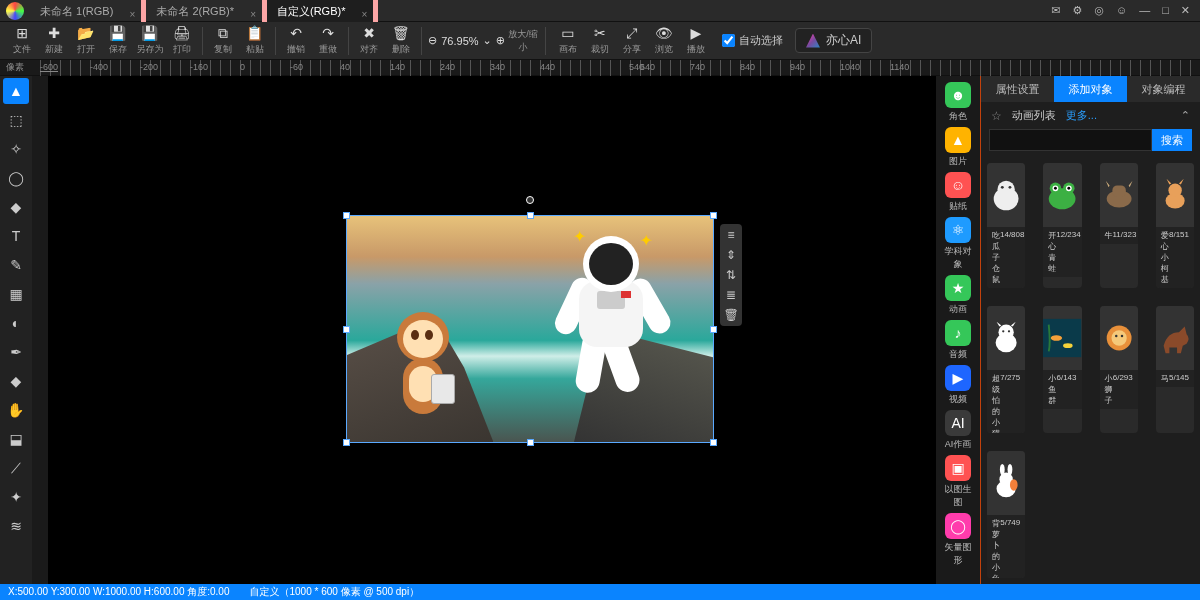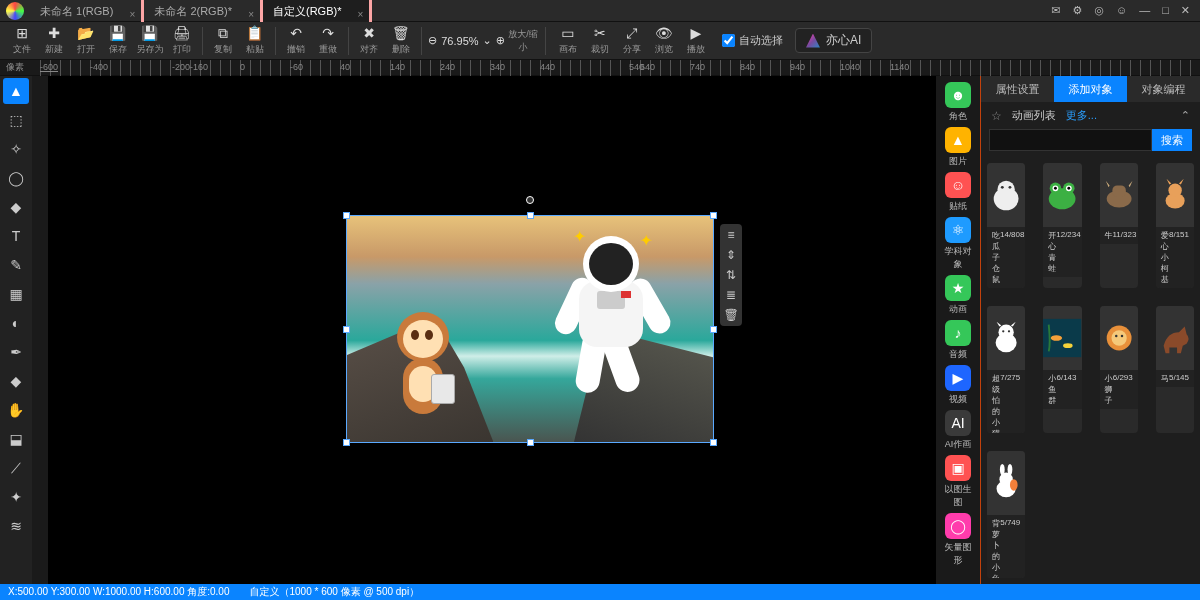--- a/index.html
+++ b/index.html
@@ -1,21 +1,21 @@
 <!DOCTYPE html>
 <html><head>
 <meta charset="utf-8">
 <style>
 * { margin:0; padding:0; box-sizing:border-box; font-family:"Microsoft YaHei",sans-serif; }
 body { background:#1e1e1e; color:#ccc; font-size:11px; width:1200px; height:600px; overflow:hidden; position:relative; }
 
 
 .titlebar { height:22px; background:#2a2a2a; display:flex; align-items:center; border-bottom:1px solid #111; }
 .logo { width:18px; height:18px; margin:0 6px; border-radius:50%; background:conic-gradient(#f44,#4f4,#44f,#ff4,#f44); }
-.tab { height:22px; padding:0 28px 0 10px; line-height:22px; border-right:3px solid #fca5a5; position:relative; color:#aaa; cursor:pointer; }
+.tab { height:22px; padding:0 28px 0 10px; line-height:22px; border-right:5px solid #fca5a5; position:relative; color:#aaa; cursor:pointer; }
 .tab.active { background:#1e1e1e; color:#fff; }
 .tab .x { position:absolute; right:6px; top:4px; color:#888; font-size:10px; }
 .syswin { margin-left:auto; display:flex; gap:12px; padding:0 10px; color:#bbb; }
 .syswin span { cursor:pointer; }
 
 .toolbar { height:38px; background:#2a2a2a; display:flex; align-items:center; border-bottom:1px solid #111; padding:0 6px; gap:2px; }
 .tbtn { width:32px; text-align:center; cursor:pointer; }
 .tbtn .ic { height:18px; font-size:14px; color:#ddd; }
 .tbtn .lb { font-size:9px; color:#999; }
 .tsep { width:1px; height:28px; background:#444; margin:0 4px; }
@@ -225,21 +225,21 @@
     <div class="tri"></div>
     <span>亦心AI</span>
   </div>
 </div>
 
 <div class="rulerbar">
   <div class="rulerlabel">像素</div>
   <div class="ruler" id="hruler">
       <span style="left: 0px; text-decoration: underline;">-600</span>
       <span style="left: 50px;">-400</span>
-      <span style="left: 100px; padding-left: 32px;">-200</span>
+      <span style="left: 100px;">-200</span>
       <span style="left: 150px;">-160</span>
       <span style="left: 200px;">0</span>
       <span style="left: 250px;">-60</span>
       <span style="left: 300px;">40</span>
       <span style="left: 350px;">140</span>
       <span style="left: 400px;">240</span>
       <span style="left: 450px;">340</span>
       <span style="left: 500px;">440</span>
       <span style="left: 576px; margin-left: 13px;">540</span>
       <span style="left: 600px;">640</span>

